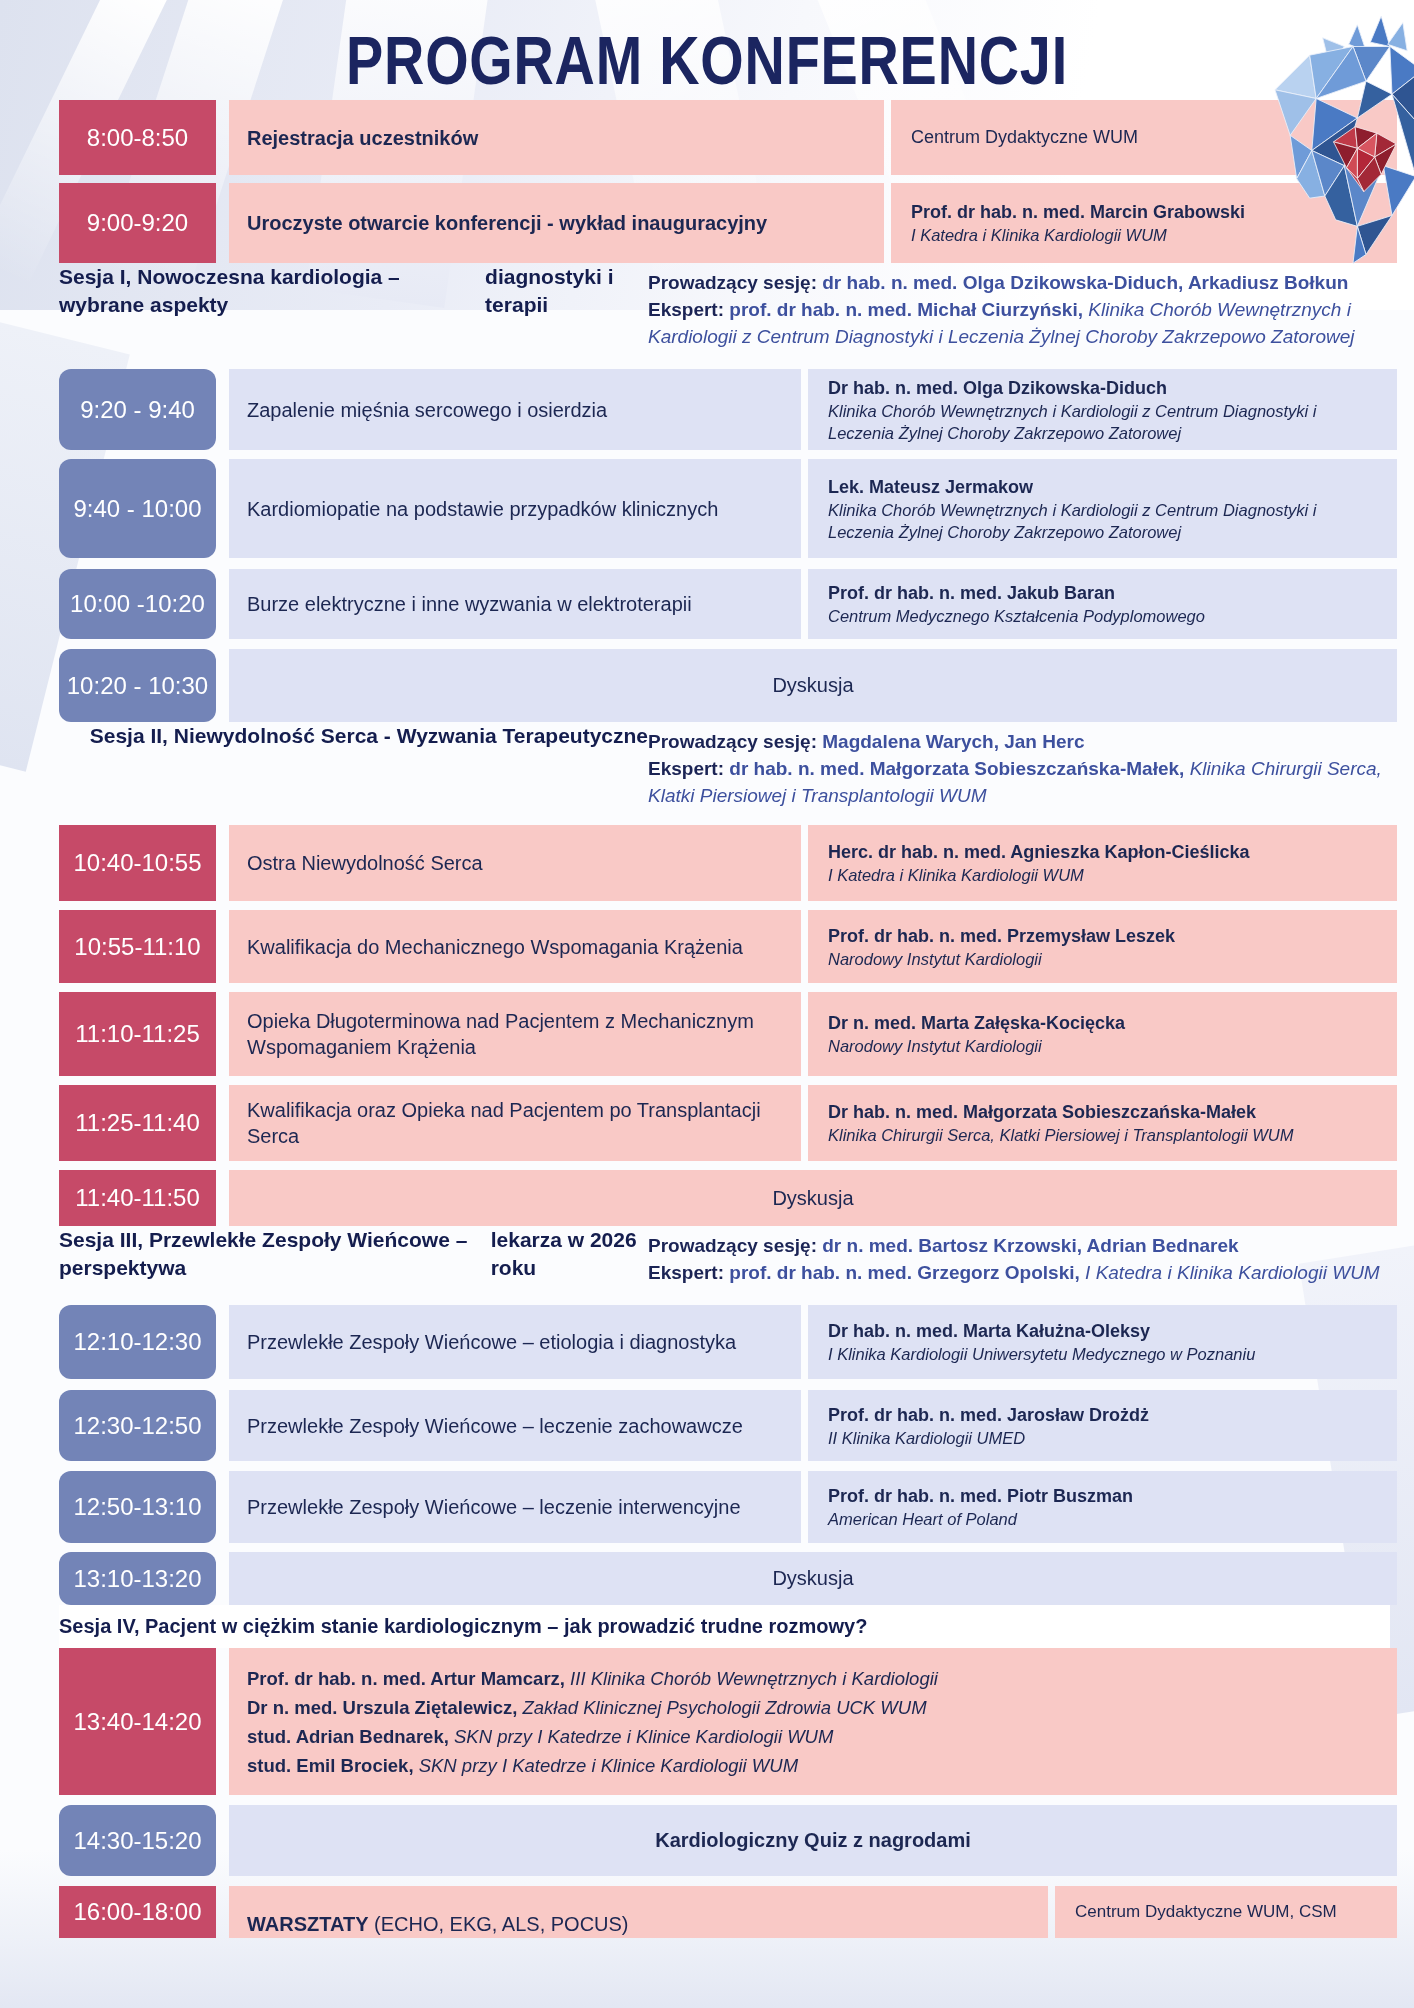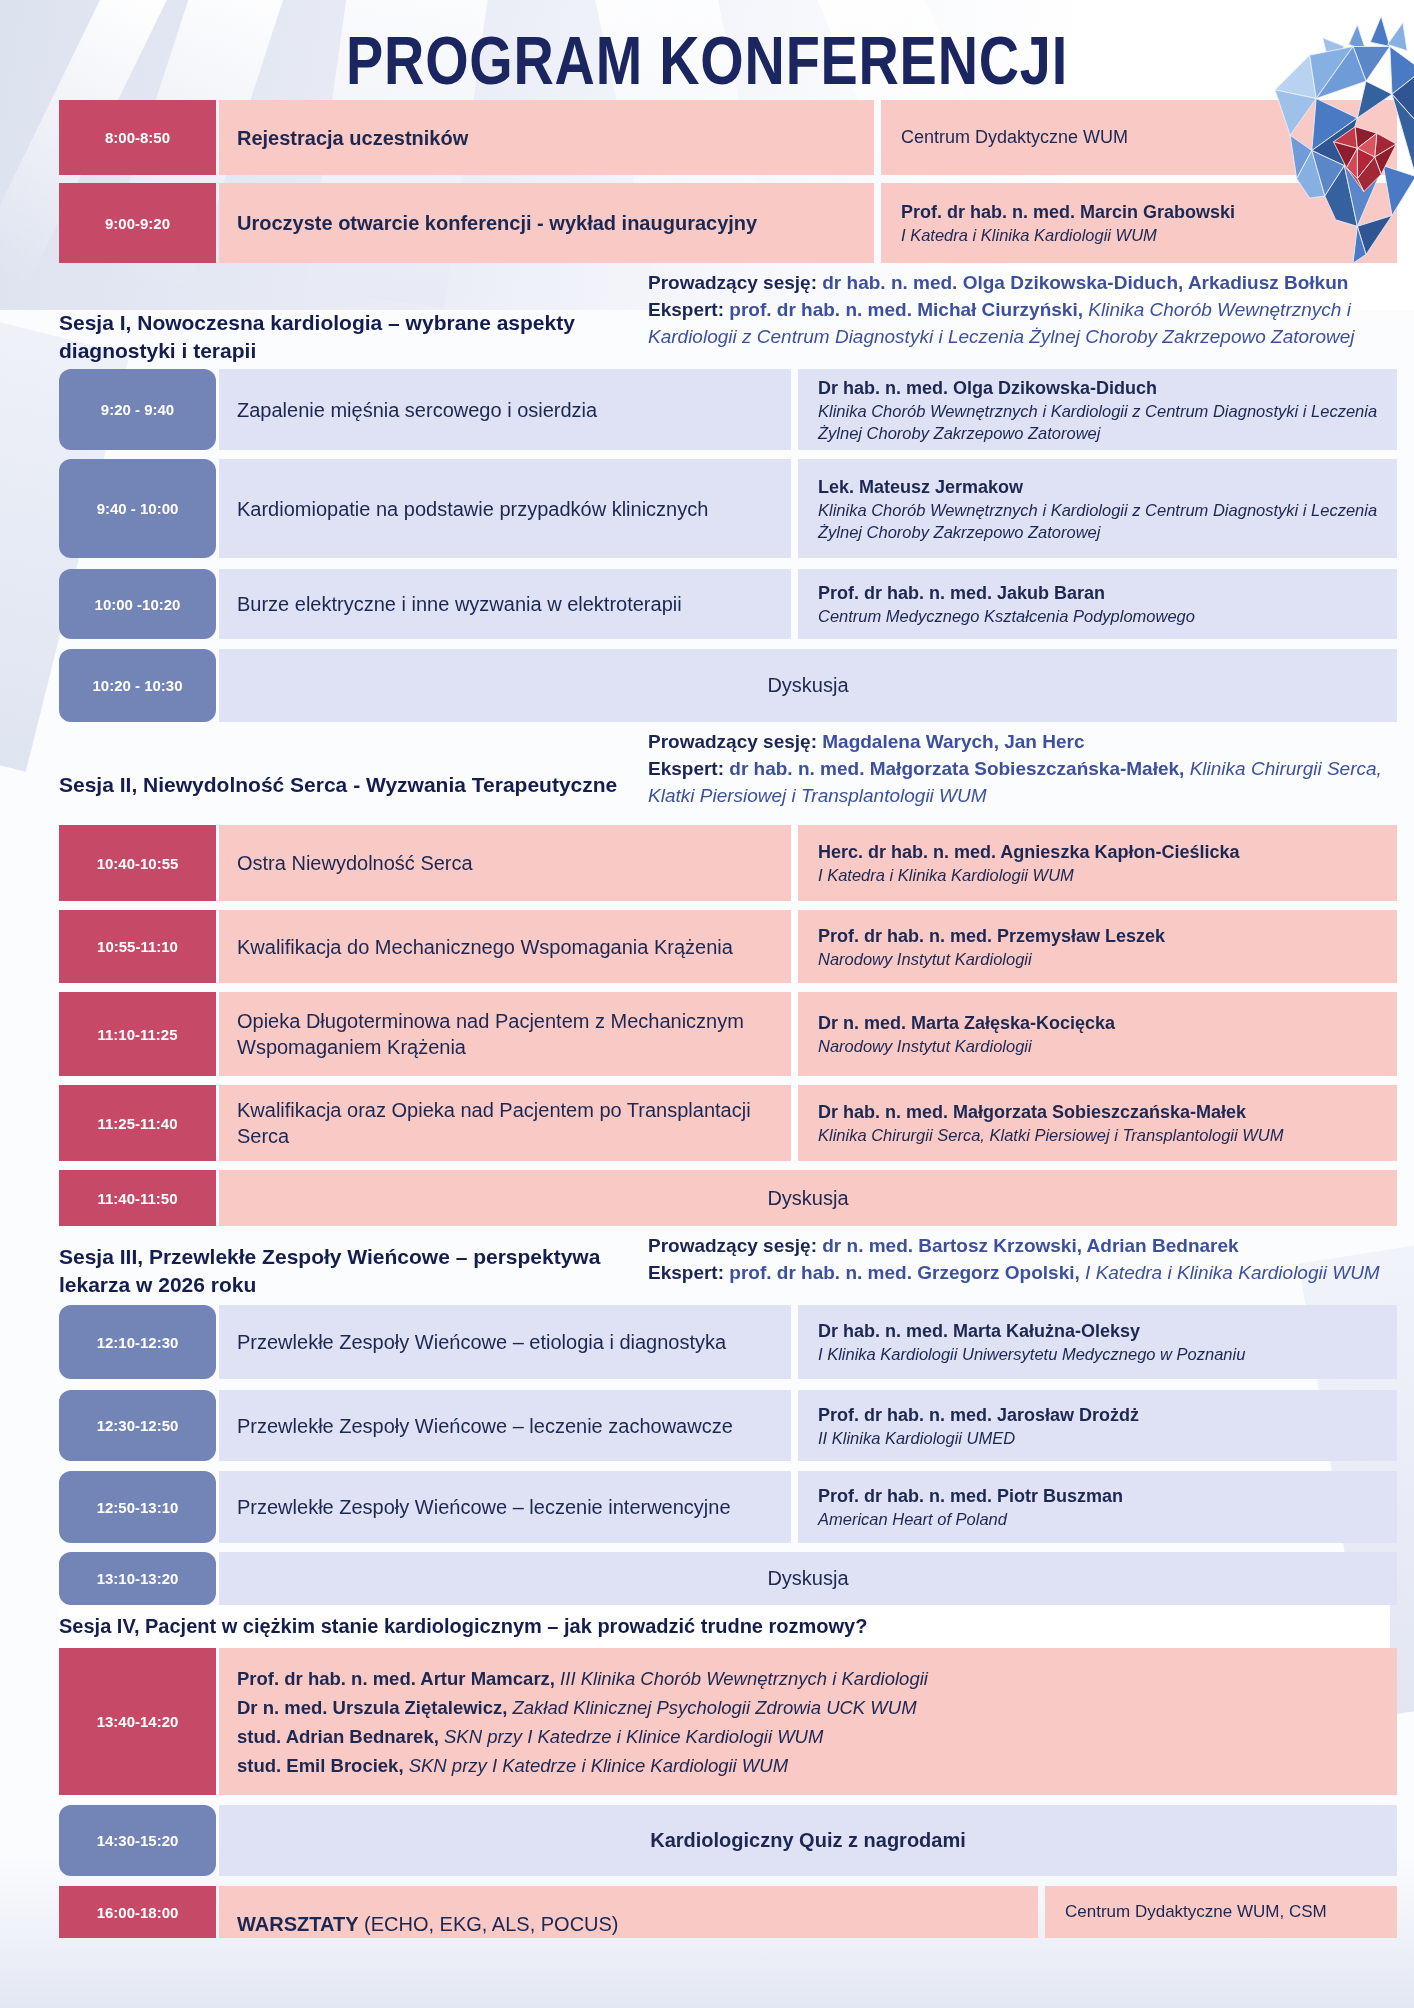--- a/index.html
+++ b/index.html
@@ -28,21 +28,21 @@
 
   
   #title{position:relative;z-index:2;margin-top:20px;height:80px;line-height:80px;
     text-align:center;color:#1b2560;font-size:68px;font-weight:800;letter-spacing:1px;
     transform:scaleX(.82);white-space:nowrap;}
 
   
   #sched{position:relative;z-index:2;}
   .row{display:flex;margin-left:59px;width:1338px;}
   .tcell{flex:0 0 157px;display:flex;align-items:center;justify-content:center;
-    color:#ffffff;font-weight:bold;font-size:15px;margin-right:3px;white-space:nowrap;}
+    color:#ffffff;font-weight:normal;font-size:24px;margin-right:13px;white-space:nowrap;}
   .ccell{display:flex;flex-direction:column;justify-content:center;padding-left:18px;box-sizing:border-box;}
   .scell{display:flex;flex-direction:column;justify-content:center;padding-left:20px;padding-right:14px;box-sizing:border-box;margin-left:7px;}
   .crimson{background:#c64a68;}
   .pinkbg{background:#f9c9c6;}
   .slate{background:#7384b7;border-radius:12px;}
   .peribg{background:#dee2f4;}
   .rtitle{color:#1c2752;font-size:20px;line-height:26px;}
   .rtitle.b{font-weight:bold;}
   .sname{color:#1c2752;font-weight:bold;font-size:18px;line-height:24px;}
   .saffil{color:#1c2752;font-style:italic;font-size:16.5px;line-height:22px;}
@@ -50,21 +50,21 @@
   .center-cell{flex:1;display:flex;align-items:center;justify-content:center;
     color:#1c2752;font-size:20px;}
   .center-cell.b{font-weight:bold;}
   
   .c-wide{flex:0 0 655px;}  .s-wide{flex:1;}
   .c-std{flex:0 0 572px;}   .s-std{flex:1;}
   .c-work{flex:0 0 819px;}  .s-work{flex:1;}
 
   
   .sess{display:flex;margin-left:59px;width:1331px;position:relative;z-index:2;}
-  .sess-left{flex:0 0 589px;display:flex;flex-direction:column;justify-content:flex-end;
+  .sess-left{flex:0 0 589px;display:flex;flex-direction:row;justify-content:flex-end;
     color:#141d4e;font-weight:bold;font-size:21px;line-height:28px;}
   .sess-right{flex:1;display:flex;flex-direction:column;justify-content:flex-start;
     font-size:19px;line-height:27px;padding-top:6px;}
   .lead-label{color:#1b2455;font-weight:bold;}
   .lead-names{color:#3d509e;font-weight:bold;}
   .expert-affil{color:#3d509e;font-style:italic;font-weight:normal;}
   .sess4-line{margin-left:59px;width:1331px;position:relative;z-index:2;display:flex;align-items:center;
     color:#141d4e;font-weight:bold;font-size:20px;background:#ffffff;}
 
   

